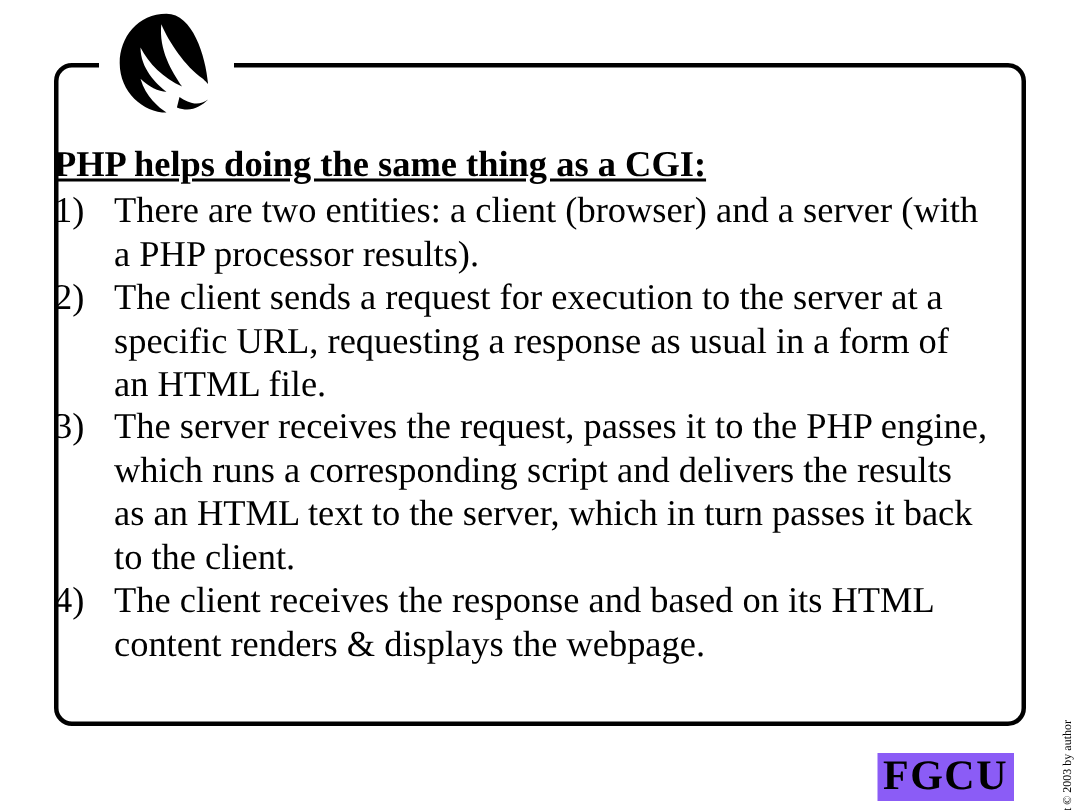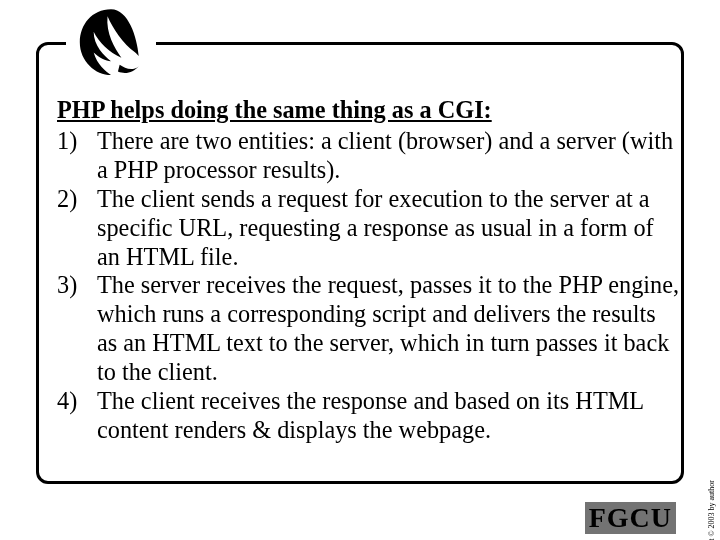--- a/index.html
+++ b/index.html
@@ -27,21 +27,21 @@
     left: 66px;
     top: 4px;
     width: 90px;
     height: 78px;
     background: #fff;
     z-index: 2;
   }
   .logo svg { width: 100%; height: 100%; }
   .content {
     position: absolute;
-    left: 57px;
+    left: 36px;
     top: 96px;
     width: 624px;
     font-size: 24.3px;
     line-height: 1.19;
     color: #000;
   }
   .heading {
     font-weight: bold;
     text-decoration: underline;
     margin-bottom: 2px;
@@ -65,21 +65,21 @@
   }
   .footer-logo {
     position: absolute;
     right: 44px;
     bottom: 6px;
     font-family: Georgia, "Times New Roman", serif;
     font-weight: bold;
     font-size: 28px;
     letter-spacing: 1px;
     color: #000;
-    background: #737373;
+    background: #8b5cf6;
     padding: 0 4px;
     z-index: 2;
   }
   .copyright {
     position: absolute;
     right: 4px;
     bottom: 60px;
     font-size: 8px;
     color: #000;
     transform: rotate(-90deg);

